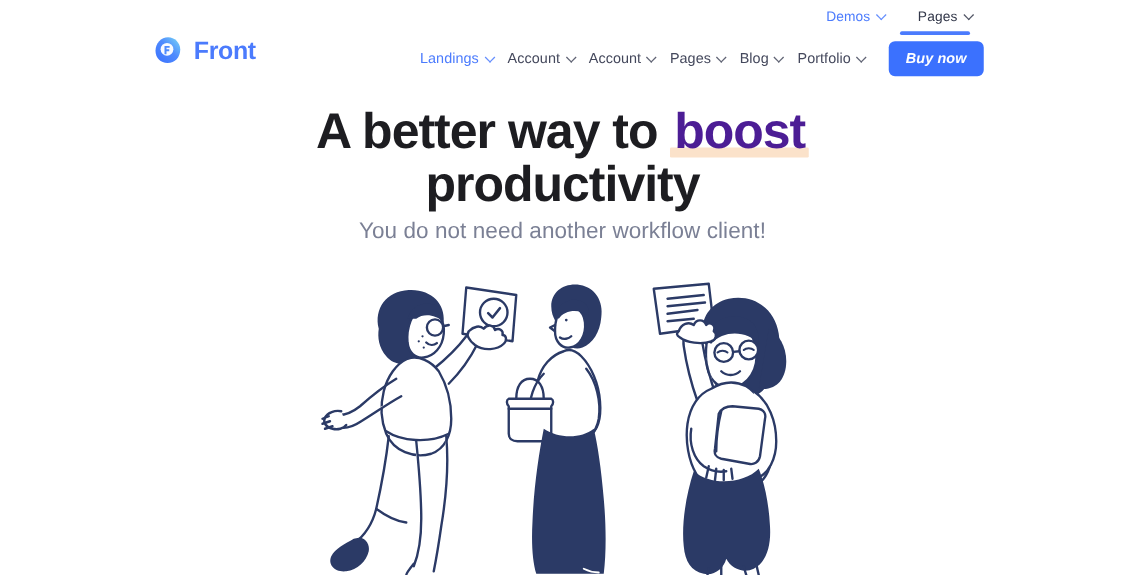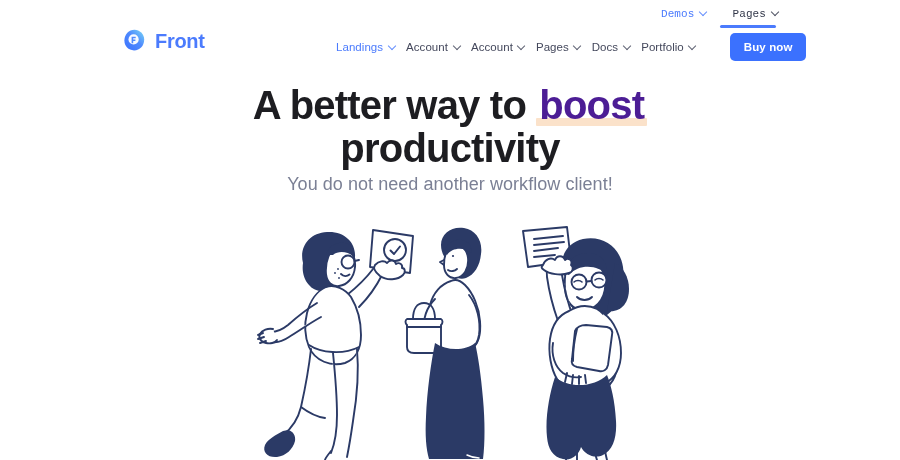--- a/index.html
+++ b/index.html
@@ -25,21 +25,20 @@
     position: absolute;
     top: 0;
     left: 0;
     width: 900px;
     height: 27px;
     display: flex;
     justify-content: flex-end;
     align-items: center;
     padding-right: 122px;
     gap: 26px;
-    font-family: Liberation Mono, monospace;
   }
 
   .toplink {
     display: inline-flex;
     align-items: center;
     gap: 5px;
     font-size: 11px;
     letter-spacing: 0.1px;
     color: #33384a;
     cursor: pointer;
@@ -128,32 +127,33 @@
     gap: 5px;
     font-size: 11.5px;
     color: #44485c;
     letter-spacing: 0.05px;
     cursor: pointer;
     white-space: nowrap;
   }
   .nav-item.active { color: #4b7bfd; }
 
   .buy-btn {
-    margin-left: 23px;
+    margin-left: 7px;
     background: #3b71fe;
     color: #ffffff;
     font-size: 11.5px;
     font-weight: 600;
     letter-spacing: 0.1px;
     border: none;
     border-radius: 5px;
     padding: 8px 14px;
     cursor: pointer;
     white-space: nowrap;
     font-family: "Liberation Sans", sans-serif;
+    font-style: italic;
   }
 
   
   .hero {
     position: absolute;
     top: 84px;
     left: 0;
     width: 900px;
     text-align: center;
   }
@@ -250,21 +250,21 @@
       </span>
       <span class="nav-item">
         <span>Account</span>
         <i class="chev"></i>
       </span>
       <span class="nav-item">
         <span>Pages</span>
         <i class="chev"></i>
       </span>
       <span class="nav-item">
-        <span>Docs</span>
+        <span>Blog</span>
         <i class="chev"></i>
       </span>
       <span class="nav-item">
         <span>Portfolio</span>
         <i class="chev"></i>
       </span>
       <button class="buy-btn">Buy now</button>
     </div>
   </div>
 

